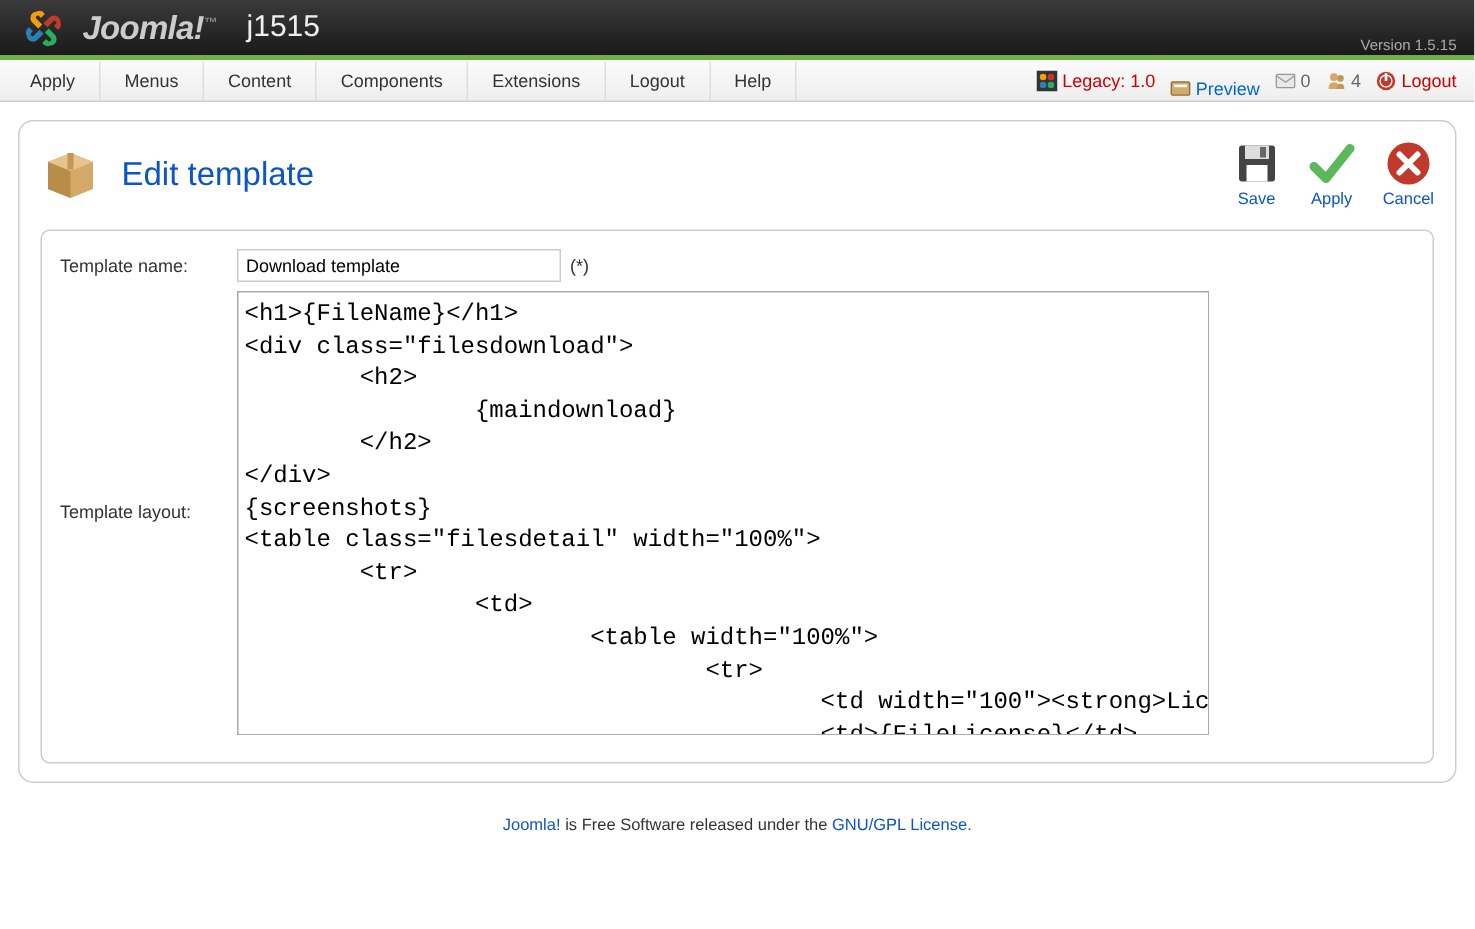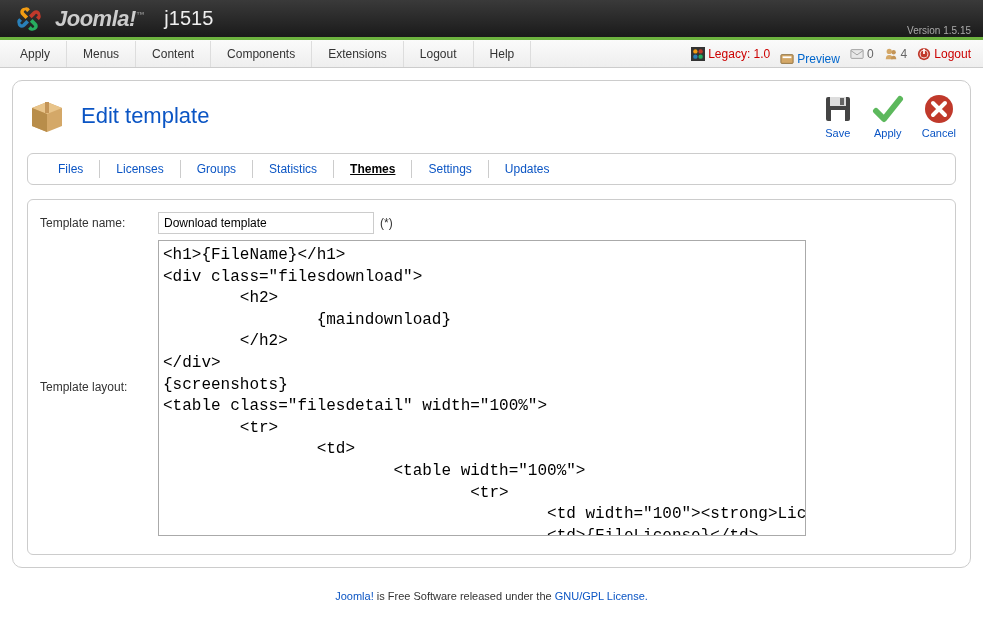--- a/index.html
+++ b/index.html
@@ -163,29 +163,20 @@
         <div class="toolbar-btn">
           <svg class="toolbar-btn-icon" viewBox="0 0 32 32">
               <circle cx="16" cy="16" r="14" fill="#c0392b"></circle>
               <path d="M10 10 L22 22 M22 10 L10 22" stroke="#fff" stroke-width="4" stroke-linecap="round"></path>
             </svg>
           <span class="toolbar-btn-label">Cancel</span>
         </div>
       </div>
     </div>
 
-    <div class="submenu">
-      <div class="submenu-item">Files</div>
-      <div class="submenu-item">Licenses</div>
-      <div class="submenu-item">Groups</div>
-      <div class="submenu-item">Statistics</div>
-      <div class="submenu-item active">Themes</div>
-      <div class="submenu-item">Settings</div>
-      <div class="submenu-item">Updates</div>
-    </div>
 
     <div class="form-panel">
       <div class="form-row">
         <div class="form-label">Template name:</div>
         <div class="form-field">
           <input type="text" value="Download template" style="">
           <span class="required-mark">(*)</span>
         </div>
       </div>
       <div class="form-row">

